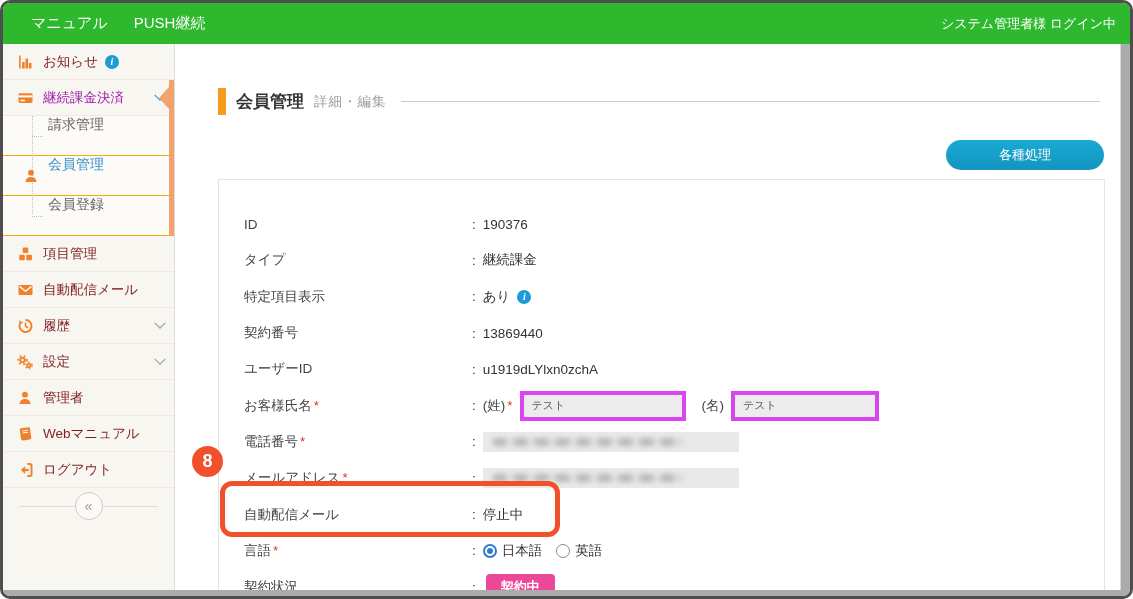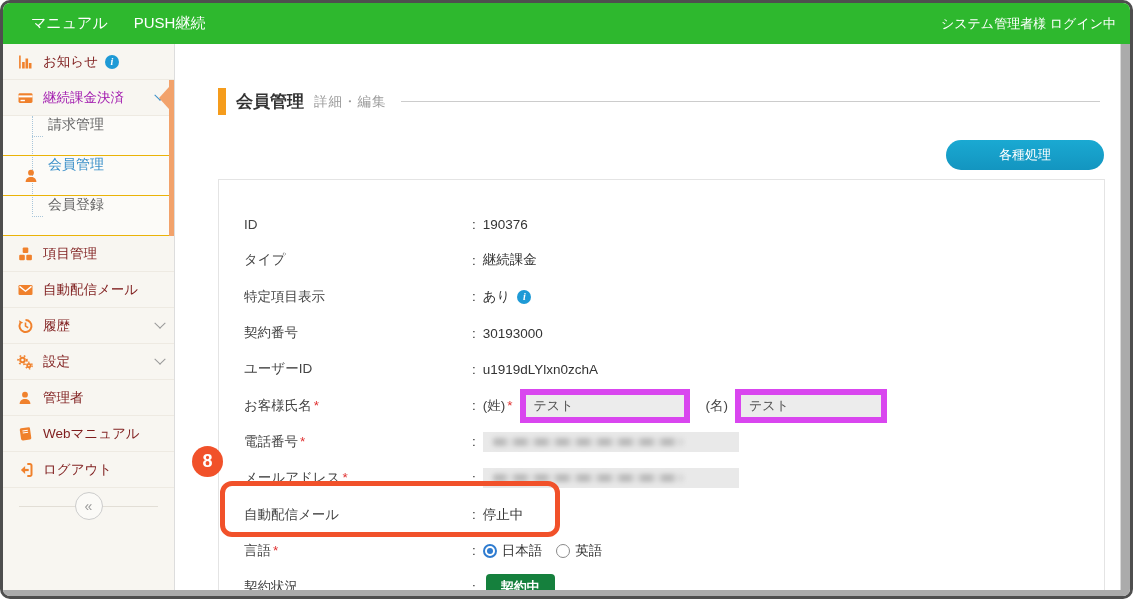--- a/index.html
+++ b/index.html
@@ -37,30 +37,30 @@
   .page-subtitle{font-size:13.5px;color:#9b9b9b;margin-left:10px;letter-spacing:1px;}
   .title-rule{flex:1;border-top:1px solid #ccc;margin-left:14px;}
   .btn-row{margin:25px 16px 0 0;text-align:right;}
   .cta-btn{display:inline-block;min-width:158px;padding:6px 0;text-align:center;background:linear-gradient(#1aa9d2,#1395c0);color:#fff;font-size:13px;border:none;border-radius:16px;cursor:pointer;}
   .panel{margin:9px 15px 0 43px;border:1px solid #e4e4e4;padding:26px 0 20px 25px;height:420px;box-sizing:border-box;}
   .frow{height:36.3px;display:flex;align-items:center;}
   .flabel{width:228px;flex:0 0 228px;font-size:13.5px;color:#444;}
   .req{color:#e03131;margin-left:2px;}
   .fval{display:flex;align-items:center;font-size:13.5px;color:#333;}
   .colon{margin-right:7px;color:#333;}
-  .txt-input{width:140px;height:20px;background:#ececec;border:6px solid #d946ef;padding:1px 8px;font-size:13px;color:#555;font-family:"Liberation Sans",sans-serif;}
+  .txt-input{width:140px;height:20px;background:#ececec;border:4px solid #d946ef;padding:1px 8px;font-size:11px;color:#555;font-family:"Liberation Sans",sans-serif;}
   .sublab{margin:0 7px 0 0;color:#444;}
   .sublab2{margin:0 7px 0 16px;color:#444;}
   .redacted{width:256px;height:20px;background:#e9e9e9;display:flex;align-items:center;padding-left:10px;box-sizing:border-box;}
   .smudge{width:190px;height:8px;background:repeating-linear-gradient(90deg,#b9b9b9 0 13px,#dcdcdc 13px 21px);filter:blur(2.5px);border-radius:3px;}
   .radio{width:14px;height:14px;border-radius:50%;border:1px solid #8a8a8a;background:#fff;margin-right:5px;box-sizing:border-box;flex:0 0 14px;cursor:pointer;}
   .radio.sel{border:2px solid #2f7cd0;position:relative;}
   .radio.sel::after{content:"";position:absolute;left:2px;top:2px;width:6px;height:6px;border-radius:50%;background:#2f7cd0;}
   .radio-lab{margin-right:14px;color:#333;}
-  .status-badge{background:#15803d;color:#fff;font-size:13px;font-weight:bold;padding:4px 15px;border-radius:4px;margin-left:3px;}
+  .status-badge{background:#ec4899;color:#fff;font-size:13px;font-weight:bold;padding:4px 15px;border-radius:4px;margin-left:3px;}
   
   .callout-rect{position:absolute;left:217px;top:478px;width:330px;height:46px;border:5px solid #f1512a;border-radius:12px;pointer-events:none;z-index:6;}
   .step-badge{position:absolute;left:189px;top:443px;width:31px;height:31px;border-radius:50%;background:#f1512a;color:#fff;font-size:18px;font-weight:bold;display:flex;align-items:center;justify-content:center;z-index:7;}
   
   .vscroll{position:absolute;top:41px;right:0;bottom:6px;width:10px;background:#ababab;border-left:1px solid #d9d9d9;box-sizing:border-box;}
   .hscroll{position:absolute;left:0;right:0;bottom:0;height:6px;background:#ababab;}
 </style>
 </head>
 <body>
 
@@ -232,21 +232,21 @@
             <span class="fval">
               <span class="colon">:</span>
               <span>あり</span>
               <span class="info-dot">i</span>
             </span>
           </div>
           <div class="frow">
             <span class="flabel">契約番号</span>
             <span class="fval">
               <span class="colon">:</span>
-              <span>30193000</span>
+              <span>13869440</span>
             </span>
           </div>
           <div class="frow">
             <span class="flabel">ユーザーID</span>
             <span class="fval">
               <span class="colon">:</span>
               <span>u1919dLYlxn0zchA</span>
             </span>
           </div>
           <div class="frow">

